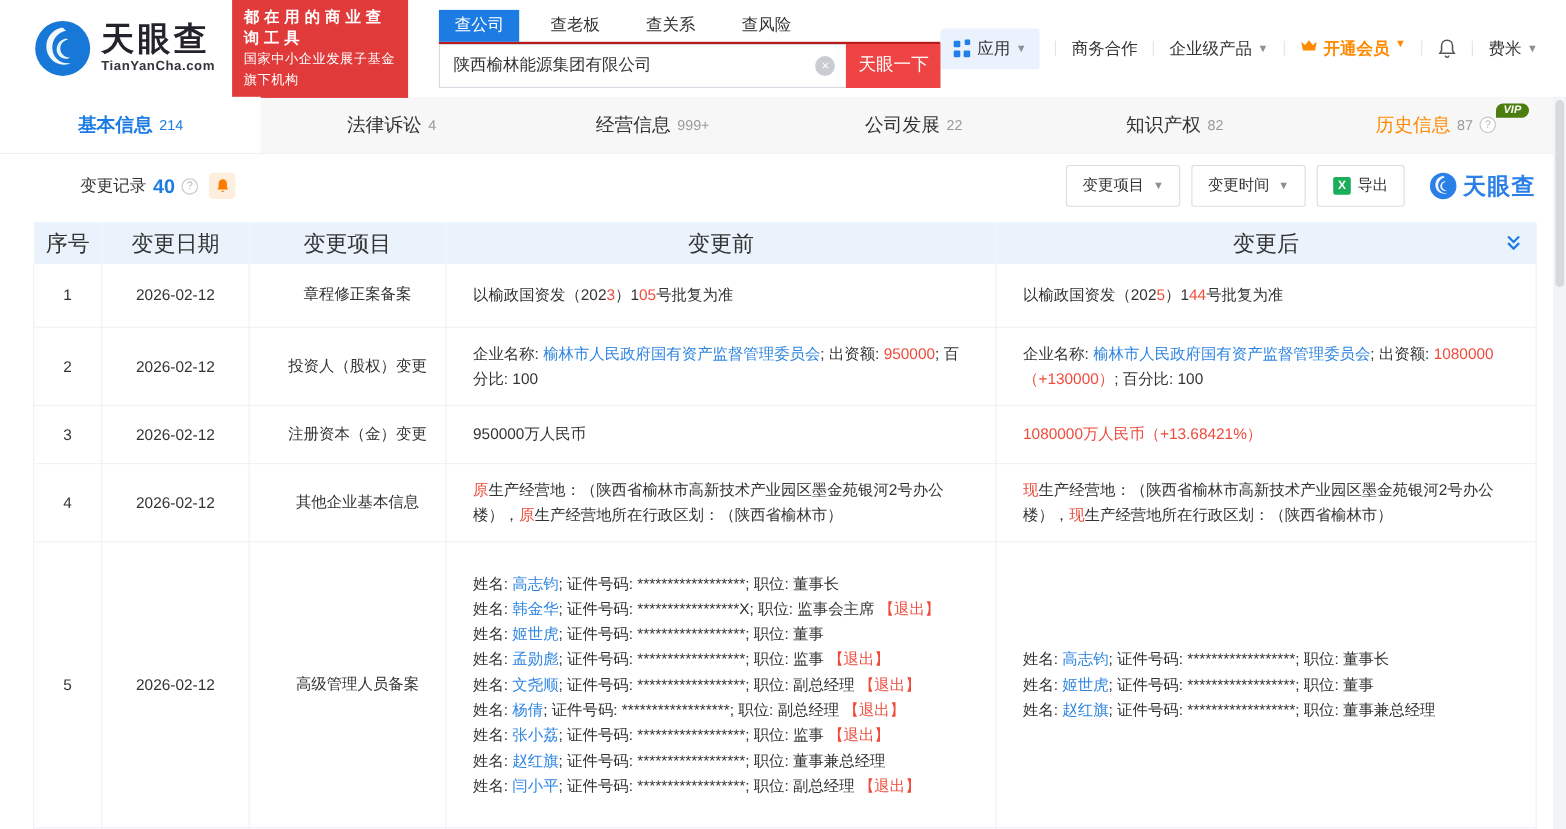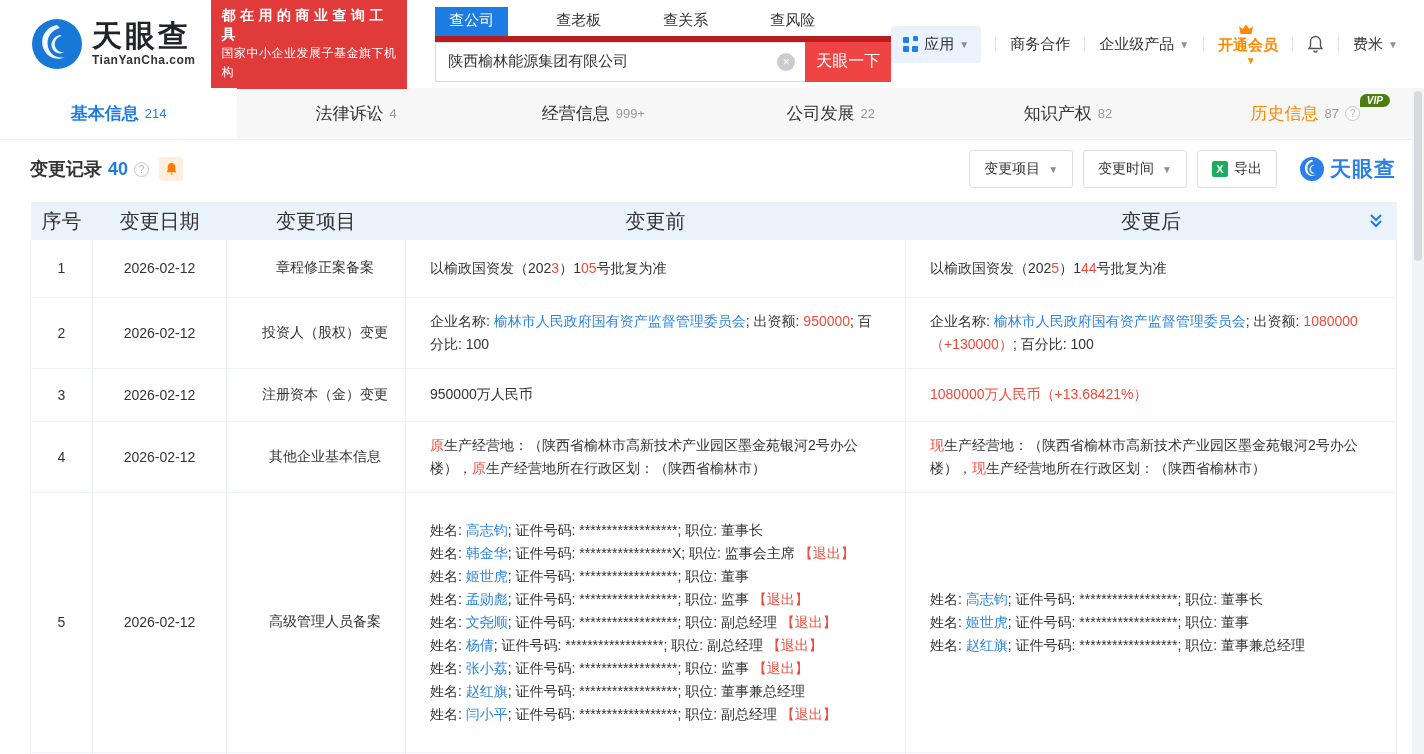--- a/index.html
+++ b/index.html
@@ -10,57 +10,57 @@
   .site-header { height:88px; display:flex; align-items:center; padding:0 26px 0 30px; background:#fff; }
   .logo { display:flex; align-items:center; cursor:pointer; }
   .logo-text { margin-left:8px; }
   .logo-brand { font-size:30px; font-weight:bold; color:#23242b; letter-spacing:3px; line-height:30px; }
   .logo-domain { font-size:12px; font-weight:bold; color:#33343c; letter-spacing:.5px; margin-top:2px; }
   .slogan { background:#e03a3a; color:#fff; margin-left:16px; padding:7px 10px; line-height:19px; }
   .slogan .l1 { font-size:14px; letter-spacing:4.5px; font-weight:bold; }
   .slogan .l2 { font-size:12px; letter-spacing:0.5px; font-weight:normal; }
 
   .search-block { margin-left:28px; width:456px; }
-  .search-tabs { display:flex; align-items:flex-end; border-bottom:6px solid #b91c1c;gap:20px; }
+  .search-tabs { display:flex; align-items:flex-end; border-bottom:2px solid #b91c1c; }
   .search-tab { font-size:15px; color:#333; padding:4px 14px 6px; cursor:pointer; margin-right:14px; }
   .search-tab.active { background:#1d7ce3; color:#fff; margin-right:14px; }
   .search-row { display:flex; margin-top:0; position:relative; }
   .search-input { width:370px; height:40px; border:1px solid #d4dae2; border-right:none; padding:0 36px 0 12px; font-size:15px; color:#333; outline:none; font-family:inherit; }
   .clear-btn { position:absolute; left:342px; top:11px; width:18px; height:18px; border-radius:50%; background:#c9ccd1; color:#fff; font-size:12px; line-height:18px; text-align:center; cursor:pointer; }
   .search-btn { width:86px; height:40px; background:#ef4444; color:#fff; border:none; font-size:16px; cursor:pointer; font-family:inherit; }
 
   .header-menu { margin-left:auto; display:flex; align-items:center; font-size:15px; color:#333; white-space:nowrap; }
   .menu-divider { width:1px; height:14px; background:#e3e3e3; margin:0 14px; }
   .apps-chip { display:flex; align-items:center; background:#eaf2fd; border-radius:3px; padding:9px 12px; cursor:pointer; }
   .grid-icon { display:inline-block; width:15px; height:15px; margin-right:6px; position:relative; }
   .grid-icon i { position:absolute; width:6px; height:6px; background:#2080e8; border-radius:1px; }
   .grid-icon i:nth-child(1){left:0;top:0;} .grid-icon i:nth-child(2){right:0;top:-1px;width:5px;height:5px;}
   .grid-icon i:nth-child(3){left:0;bottom:0;} .grid-icon i:nth-child(4){right:0;bottom:0;}
   .caret { display:inline-block; margin-left:5px; font-size:10px; color:#8a8f99; }
   .menu-item { cursor:pointer; display:flex; align-items:center; }
-  .vip-link { color:#ff8a00; font-weight:bold; display:flex; align-items:center; cursor:pointer;flex-direction:column; }
+  .vip-link { color:#ff8a00; font-weight:bold; display:flex; align-items:flex-start; cursor:pointer; }
   .vip-link .caret { color:#ff8a00; }
   .crown { margin-right:5px; display:inline-flex; }
   .bell-btn { cursor:pointer; display:flex; align-items:center; }
 
   
   .nav-tabs { height:52px; background:#f7f7f7; display:flex; border-bottom:1px solid #f0f0f0; }
   .nav-tab { flex:1; display:flex; align-items:center; justify-content:center; cursor:pointer; position:relative; }
   .nav-tab .lbl { font-size:17px; color:#333; }
   .nav-tab .cnt { font-size:13px; color:#999; margin-left:6px; }
   .nav-tab.active { background:#fff; }
   .nav-tab.active .lbl { color:#1d7ce3; font-weight:bold; }
   .nav-tab.active .cnt { color:#1d7ce3; }
   .nav-tab.vip-tab .lbl { color:#ff8a00; }
   .vip-badge { position:absolute; top:6px; right:34px; background:#4d7c0f; color:#fff; font-size:10px; font-weight:bold; padding:1px 7px; border-radius:7px 7px 7px 0; font-style:italic; }
   .help-circle { width:15px; height:15px; border:1px solid #c6c6c6; border-radius:50%; color:#b5b5b5; font-size:10px; line-height:13px; text-align:center; margin-left:6px; background:#fff; }
 
   
   .section-bar { height:58px; display:flex; align-items:center; padding:0 28px 0 30px; }
-  .section-title { font-size:18px; font-weight:bold; color:#333; }
+  .section-title { font-size:15px; font-weight:normal; color:#333;margin-left:43px; }
   .section-count { font-size:18px; font-weight:bold; color:#1d7ce3; margin-left:6px; }
   .bell-chip { width:24px; height:24px; background:#fdeede; border-radius:4px; margin-left:10px; display:flex; align-items:center; justify-content:center; cursor:pointer; }
   .section-actions { margin-left:auto; display:flex; align-items:center; }
   .filter-btn { border:1px solid #ddd; background:#fff; border-radius:3px; font-size:14px; color:#333; padding:9px 14px; margin-left:10px; cursor:pointer; display:flex; align-items:center; font-family:inherit; }
   .filter-btn .caret { margin-left:8px; }
   .excel-ico { width:16px; height:16px; background:#1aad5a; border-radius:2px; color:#fff; font-size:11px; font-weight:bold; line-height:16px; text-align:center; margin-right:6px; }
   .wm-logo { display:flex; align-items:center; margin-left:22px; }
   .wm-text { font-size:21px; font-weight:bold; color:#2a7fe8; letter-spacing:1px; margin-left:5px; }
 
   

